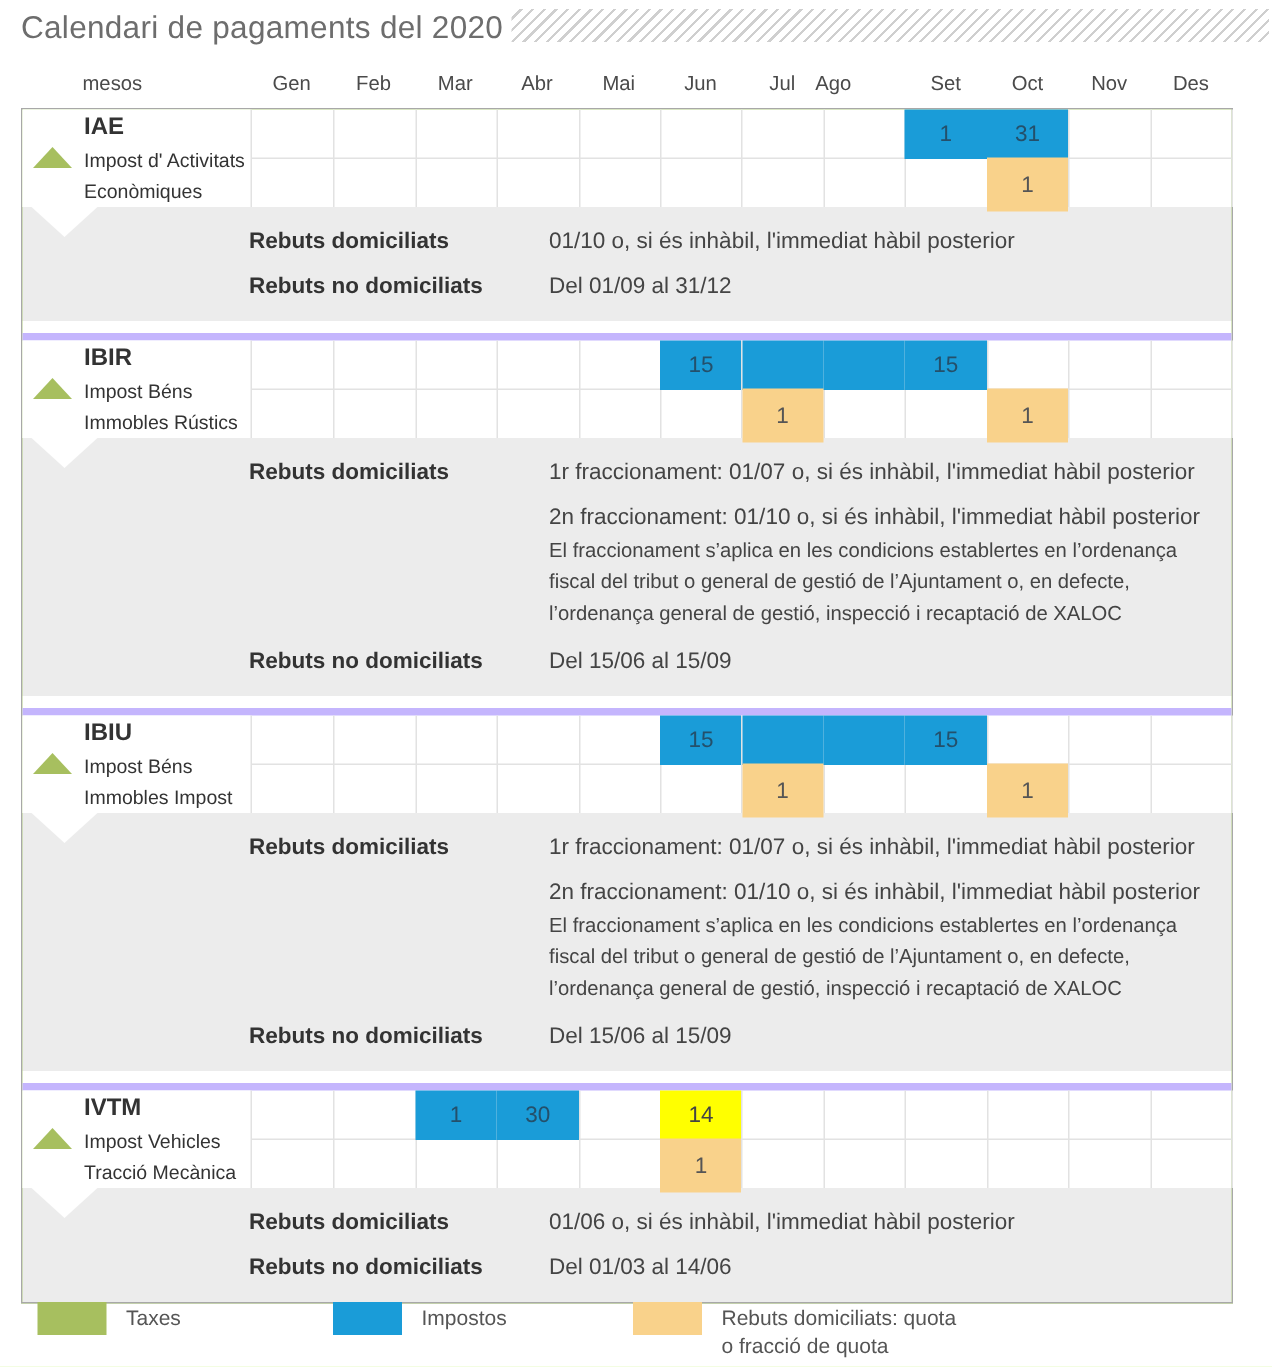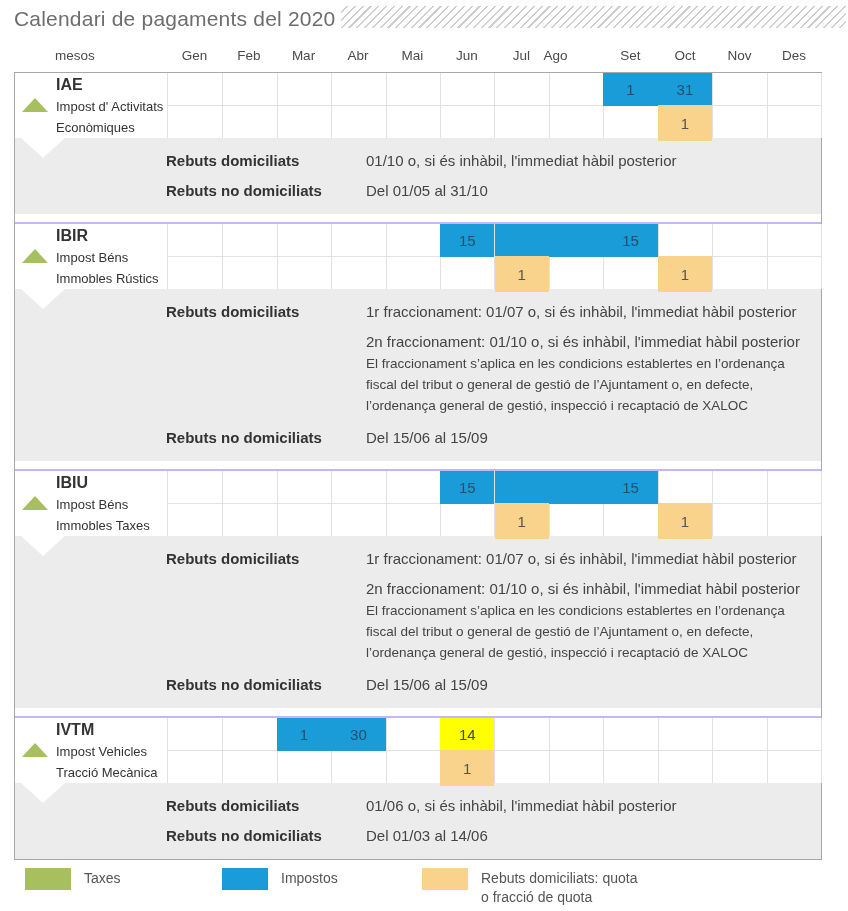--- a/index.html
+++ b/index.html
@@ -14,21 +14,21 @@
   
   .months-header{position:absolute;top:46px;left:14px;width:808px;height:22px;}
   .mesos-label{position:absolute;left:41px;top:2px;font-size:13.5px;color:#4a4a4a;}
   .month-cell{position:absolute;top:2px;width:55px;text-align:center;font-size:13.5px;color:#4a4a4a;}
 
   
   .board{position:absolute;top:72px;left:14px;width:808px;box-sizing:border-box;
          border:1px solid #a8a8a8;background:#bef264;}
   .block-sep{height:8px;background:#fff;}
   .grid-section{position:relative;height:65px;background:#fff;}
-  .grid-section.bt{border-top:2px solid #c4b5fd;}
+  .grid-section.bt{border-top:5px solid #c4b5fd;}
   .label-cell{position:absolute;left:0;top:0;width:152px;height:100%;background:#fff;}
   .tax-triangle{position:absolute;left:7px;top:25px;width:0;height:0;cursor:pointer;
         border-left:13px solid transparent;border-right:13px solid transparent;
         border-bottom:14px solid #a7bf5f;}
   .tax-code{position:absolute;left:41px;top:3px;font-size:16px;font-weight:bold;color:#333;}
   .tax-sub{position:absolute;left:41px;top:23px;font-size:13px;color:#333;line-height:21px;}
 
   .months-area{position:absolute;left:152px;right:0;top:0;height:100%;
         border-left:1px solid #e2e2e2;}
   .gcol{position:absolute;top:0;height:100%;border-right:1px solid #e2e2e2;}
@@ -119,21 +119,21 @@
         <div class="notch"></div>
         <div class="detail-row">
           <div class="detail-label">Rebuts domiciliats</div>
           <div class="detail-val">
             <div class="detail-line">01/10 o, si és inhàbil, l'immediat hàbil posterior</div>
           </div>
         </div>
         <div class="detail-row">
           <div class="detail-label">Rebuts no domiciliats</div>
           <div class="detail-val">
-            <div class="detail-line">Del 01/05 al 31/10</div>
+            <div class="detail-line">Del 01/09 al 31/12</div>
           </div>
         </div>
       </div>
       <div class="block-sep"></div>
       <div class="grid-section bt">
         <div class="label-cell">
           <span class="tax-triangle"></span>
           <div class="tax-code">IBIR</div>
           <div class="tax-sub">
             <div>Impost Béns</div>
@@ -179,21 +179,21 @@
           </div>
         </div>
       </div>
       <div class="block-sep"></div>
       <div class="grid-section bt">
         <div class="label-cell">
           <span class="tax-triangle"></span>
           <div class="tax-code">IBIU</div>
           <div class="tax-sub">
             <div>Impost Béns</div>
-            <div>Immobles Taxes</div>
+            <div>Immobles Impost</div>
           </div>
         </div>
         <div class="months-area">
           <div class="gcol" style="left: calc(0%); width: calc(8.33333%);"></div>
           <div class="gcol" style="left: calc(8.33333%); width: calc(8.33333%);"></div>
           <div class="gcol" style="left: calc(16.6667%); width: calc(8.33333%);"></div>
           <div class="gcol" style="left: calc(25%); width: calc(8.33333%);"></div>
           <div class="gcol" style="left: calc(33.3333%); width: calc(8.33333%);"></div>
           <div class="gcol" style="left: calc(41.6667%); width: calc(8.33333%);"></div>
           <div class="gcol" style="left: calc(50%); width: calc(8.33333%);"></div>

